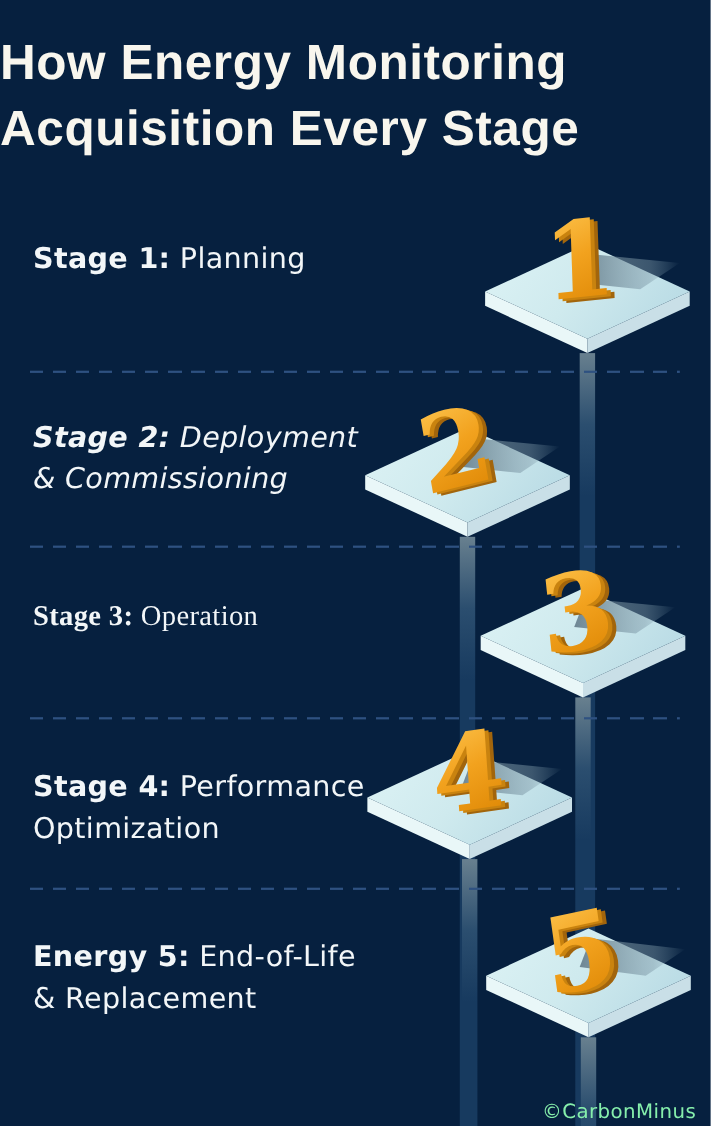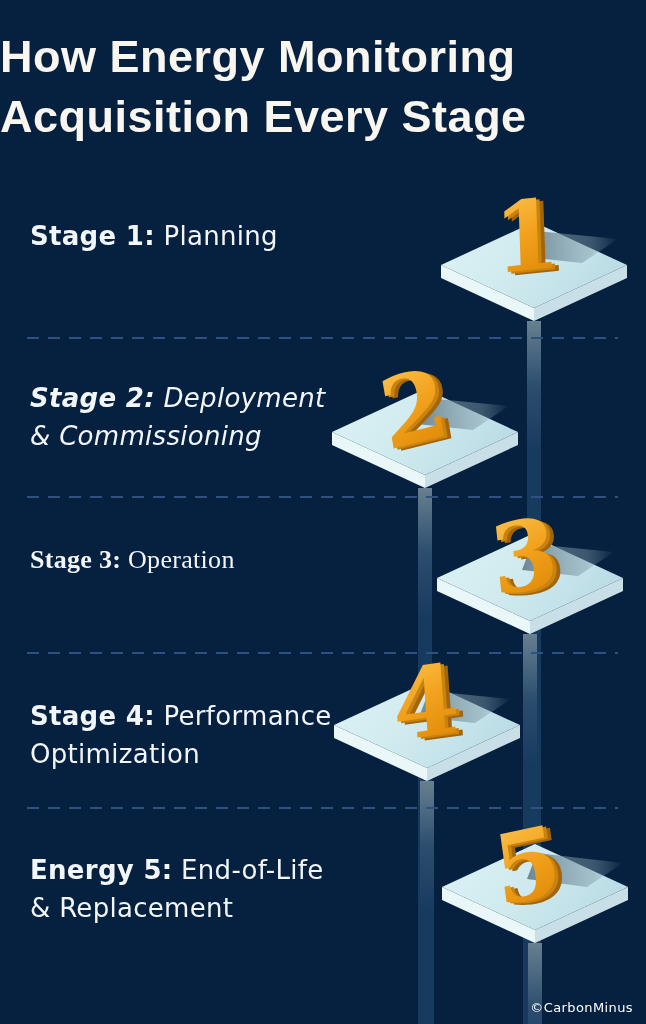--- a/index.html
+++ b/index.html
@@ -50,21 +50,21 @@
     font-weight:bold;
     font-size:96px;
     text-anchor:middle;
   }
   .digit.back{fill:#a2650c;}
   .digit.mid{fill:#c9830f;}
   .digit.front{fill:url(#gGold);}
   
   .watermark{
     position:absolute;right:13px;top:1000px;
-    font-size:13px;color:#ffffff;letter-spacing:.4px;
+    font-size:18px;color:#86efac;letter-spacing:.4px;
     z-index:6;
     text-align:right;
   }
 </style>
 </head>
 <body>
 
 <div id="canvas">
 
   <div class="title">

